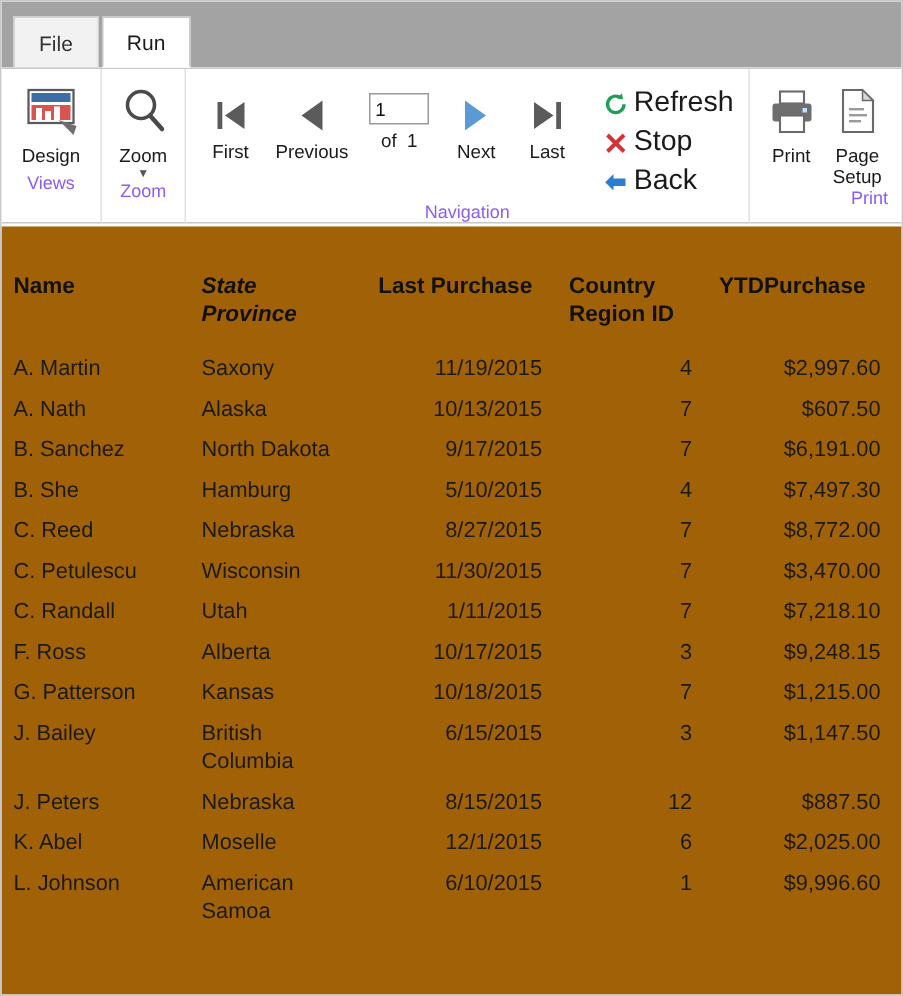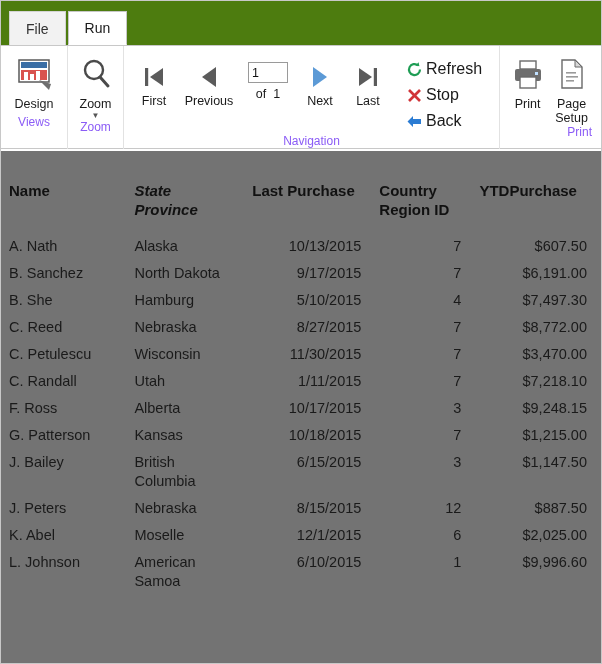--- a/index.html
+++ b/index.html
@@ -20,21 +20,21 @@
     height: 664px;
     box-sizing: border-box;
     border: 1px solid #c8c8c8;
     background: #ffffff;
     overflow: hidden;
   }
 
   
   .tabstrip {
     height: 44px;
-    background: #4d7c0f;
+    background: #a3a3a3;
     position: relative;
     display: flex;
     align-items: flex-end;
     padding-left: 8px;
     box-sizing: border-box;
   }
   .tab {
     height: 34px;
     min-width: 56px;
     padding: 0 16px;
@@ -162,39 +162,39 @@
 
   .smallcmds {
     display: flex;
     flex-direction: column;
     justify-content: center;
     padding: 6px 4px 0 10px;
   }
   .smallcmd {
     display: flex;
     align-items: center;
-    font-size: 16px;
+    font-size: 19px;
     color: #1a1a1a;
     height: 26px;
   }
   .smallcmd .glyph {
     width: 24px;
     display: flex;
     align-items: center;
     justify-content: center;
   }
 
   
   .report {
     position: absolute;
     top: 150px;
     left: 0;
     right: 0;
     bottom: 0;
-    background: #737373;
+    background: #a16207;
     overflow: hidden;
   }
   table.report-table {
     border-collapse: collapse;
     margin-top: 30px;
     margin-left: 4px;
     font-size: 14.5px;
   }
   table.report-table th {
     text-align: left;
@@ -392,20 +392,27 @@
           <th class="col-state" style="white-space:pre-line;font-style:italic;">State
 Province</th>
           <th class="col-date head-date">Last Purchase</th>
           <th class="col-region head-region" style="white-space:pre-line;">Country
 Region ID</th>
           <th class="col-ytd head-ytd">YTDPurchase</th>
         </tr>
       </thead>
       <tbody>
         <tr>
+          <td>A. Martin</td>
+          <td>Saxony</td>
+          <td class="col-date">11/19/2015</td>
+          <td class="num">4</td>
+          <td class="num">$2,997.60</td>
+        </tr>
+        <tr>
           <td>A. Nath</td>
           <td>Alaska</td>
           <td class="col-date">10/13/2015</td>
           <td class="num">7</td>
           <td class="num">$607.50</td>
         </tr>
         <tr>
           <td>B. Sanchez</td>
           <td>North Dakota</td>
           <td class="col-date">9/17/2015</td>

